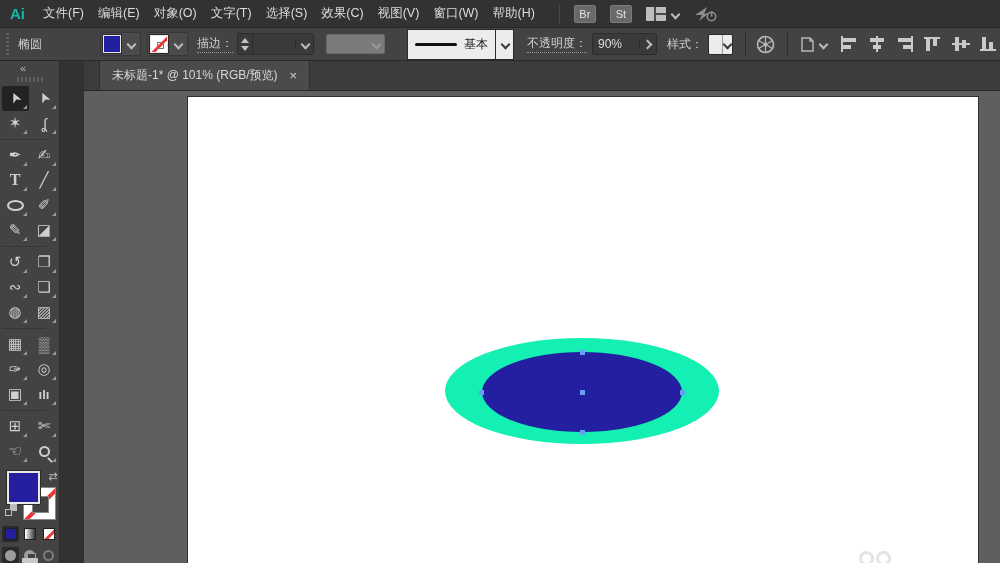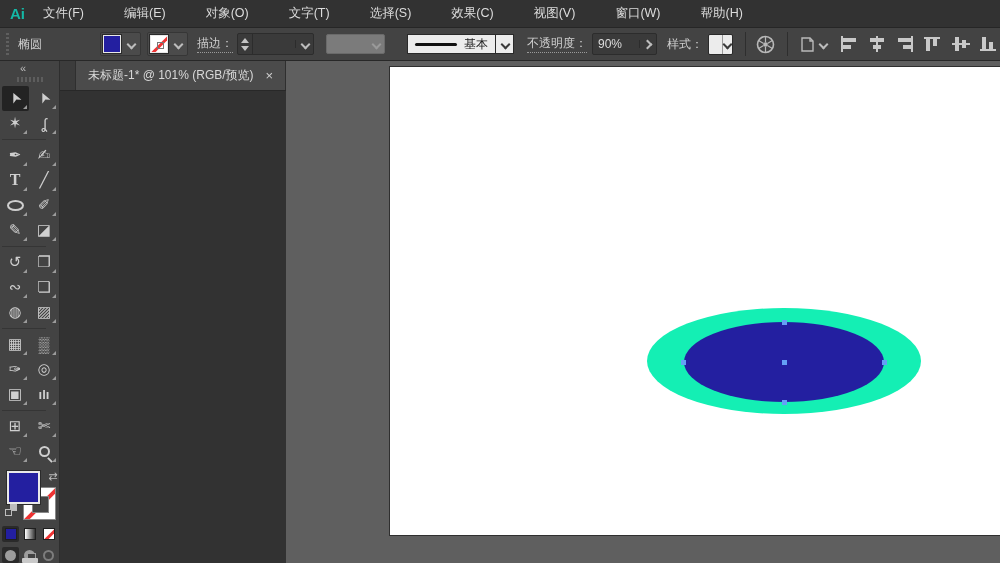--- a/index.html
+++ b/index.html
@@ -3,21 +3,21 @@
 <meta charset="utf-8">
 <style>
   * { margin:0; padding:0; box-sizing:border-box; }
   html,body { width:1000px; height:563px; overflow:hidden; }
   body { font-family:"Liberation Sans","DejaVu Sans",sans-serif; font-size:12px; color:#d6d6d6; background:#323232; }
   .app { width:1000px; height:563px; display:flex; flex-direction:column; }
 
   
   .menubar { height:28px; background:#323232; display:flex; align-items:center; padding-left:10px; flex:0 0 auto; border-bottom:1px solid #262626; }
   .ai-logo { color:#14b8a6; font-weight:bold; font-size:15px; margin-right:18px; letter-spacing:0; }
-  .menus { display:flex; align-items:center; gap:40px; }
+  .menus { display:flex; align-items:center; gap:14px; }
   .menus span { color:#dcdcdc; font-size:12.5px; cursor:default; }
   .menubar-right { display:flex; align-items:center; margin-left:24px; gap:14px; }
   .mb-sep { width:1px; height:18px; background:#4a4a4a; }
   .badge { background:#696969; color:#e3e3e3; border:1px solid #7b7b7b; font-size:11px; width:22px; height:18px; text-align:center; line-height:16px; border-radius:2px; }
   .ws { display:flex; align-items:center; gap:5px; background:none; border:none; }
   .ws-icon { width:20px; height:14px; background:#bdbdbd; display:inline-block; position:relative; border-radius:1px; }
   .ws-icon i { position:absolute; background:#4a4a4a; }
   .ws-icon i:nth-child(1){ left:8px; top:0; width:2px; height:14px; }
   .ws-icon i:nth-child(2){ left:10px; top:6px; width:10px; height:2px; }
   .chv { width:8px; height:8px; display:inline-block; position:relative; }
@@ -38,21 +38,21 @@
   .swatch.none-sw::before { content:""; position:absolute; left:-3px; top:7px; width:26px; height:3px; background:#e33; transform:rotate(-45deg); }
   .swatch.none-sw::after { content:""; position:absolute; left:6px; top:6px; width:5px; height:5px; border:1px solid #777; }
   .swatch-btn .chv { margin:0 3px 0 6px; }
   .compound { display:flex; align-items:center; height:22px; background:#3a3a3a; border:1px solid #2c2c2c; border-radius:2px; margin-left:4px; }
   .stepper { width:15px; height:100%; display:flex; flex-direction:column; align-items:center; justify-content:center; gap:3px; border-right:1px solid #2c2c2c; }
   .tri-up { width:0; height:0; border-left:4px solid transparent; border-right:4px solid transparent; border-bottom:5px solid #c4c4c4; }
   .tri-dn { width:0; height:0; border-left:4px solid transparent; border-right:4px solid transparent; border-top:5px solid #c4c4c4; }
   .val { width:42px; padding-left:5px; color:#ddd; }
   .chv-cell { width:18px; display:flex; justify-content:center; border-left:1px solid #2c2c2c; }
   .profile-dd { width:92px; height:20px; background:#7b7b7b; border:1px solid #6a6a6a; border-radius:2px; margin-left:12px; display:flex; align-items:center; justify-content:flex-end; padding-right:4px; }
-  .stroke-style { display:flex; align-items:center; margin-left:22px; height:20px; }
+  .stroke-style { display:flex; align-items:center; margin-left:22px; height:31px; }
   .ss-main { background:#ececec; height:100%; display:flex; align-items:center; padding:0 7px; gap:7px; border:1px solid #2a2a2a; }
   .ss-line { width:42px; height:3px; background:#111; border-radius:2px; }
   .ss-label { color:#1b1b1b; font-size:12px; }
   .ss-chv { background:#ececec; border:1px solid #2a2a2a; border-left:none; height:100%; width:18px; display:flex; align-items:center; justify-content:center; }
   .opacity-box { display:flex; align-items:center; height:22px; background:#3a3a3a; border:1px solid #2c2c2c; border-radius:2px; margin-left:5px; }
   .opacity-box .val { width:46px; }
   .arrow-cell { width:17px; display:flex; justify-content:center; border-left:1px solid #2c2c2c; }
   .chv-r { width:8px; height:8px; position:relative; }
   .chv-r::before { content:""; position:absolute; left:0; top:1px; width:5px; height:5px; border-right:2px solid #bdbdbd; border-top:2px solid #bdbdbd; transform:rotate(45deg); }
   .style-sw { display:flex; align-items:center; height:21px; margin-left:5px; border:1px solid #2a2a2a; border-radius:2px; overflow:hidden; }
@@ -101,21 +101,21 @@
   .sq.none::before { content:""; position:absolute; left:-3px; top:4px; width:20px; height:3px; background:#e33; transform:rotate(-45deg); }
   .mode-row { display:flex; gap:2px; margin-top:5px; }
   .mbtn { width:17px; height:16px; display:flex; align-items:center; justify-content:center; position:relative; }
   .mbtn.active { background:#2a2a2a; border-radius:2px; }
   .mo { width:11px; height:11px; border-radius:50%; background:#9d9d9d; position:relative; }
   .mo.behind::after, .mo.inside::after { content:""; position:absolute; left:3px; top:3px; width:7px; height:7px; background:#434343; border:1px solid #9d9d9d; }
   .mo.hollow { background:none; border:2px solid #7d7d7d; }
   .screen-mode { position:absolute; bottom:0; left:50%; transform:translateX(-50%); width:16px; height:5px; background:#c9c9c9; border-radius:1px; }
 
   
-  .main { flex:1; display:flex; flex-direction:row; min-width:0; }
+  .main { flex:1; display:flex; flex-direction:column; min-width:0;padding-left:24px; }
   .tabbar { height:30px; background:#3c3c3c; border-bottom:1px solid #282828; display:flex; align-items:stretch; flex:0 0 auto; }
   .tab { margin-left:15px; background:#4b4b4b; display:flex; align-items:center; gap:12px; padding:0 12px; color:#d8d8d8; font-size:12px; border-right:1px solid #2f2f2f; border-left:1px solid #2f2f2f; }
   .tab .close { color:#cfcfcf; font-size:13px; cursor:pointer; }
   .canvas { flex:1; background:#5f5f5f; position:relative; overflow:hidden; }
   .artboard { position:absolute; background:#fff; border:1px solid #2f2f2f; }
   .ell { position:absolute; border-radius:50%; }
   .anchor { position:absolute; width:5px; height:5px; }
   .wm { position:absolute; width:15px; height:15px; border:3px solid #e4e4e4; border-radius:50%; background:transparent; }
 </style>
 </head>
@@ -129,20 +129,39 @@
         <span>文件(F)</span>
         <span>编辑(E)</span>
         <span>对象(O)</span>
         <span>文字(T)</span>
         <span>选择(S)</span>
         <span>效果(C)</span>
         <span>视图(V)</span>
         <span>窗口(W)</span>
         <span>帮助(H)</span>
       </nav>
+    <div class="menubar-right">
+      <span class="mb-sep"></span>
+      <button class="badge">Br</button>
+      <button class="badge">St</button>
+      <button class="ws">
+        <span class="ws-icon">
+            <i></i>
+            <i></i>
+          </span>
+        <span class="chv"></span>
+      </button>
+      <span class="sync">
+        <svg width="24" height="18" viewBox="0 0 24 18">
+          <path d="M2 10 L14 2 L11 9 L16 8 L6 16 L9 10 Z" fill="#8d8d8d"></path>
+          <circle cx="18.5" cy="11.5" r="4.2" fill="none" stroke="#8d8d8d" stroke-width="1.6"></circle>
+          <rect x="17.8" y="6.5" width="1.6" height="5" fill="#8d8d8d"></rect>
+        </svg>
+      </span>
+    </div>
   </div>
 
   <div class="controlbar">
     <span class="drag-dots"></span>
     <span class="cb-label">椭圆</span>
 
     <button class="swatch-btn">
       <span class="swatch" id="cb-fill" style="background: rgb(35, 31, 160);"></span>
       <span class="chv"></span>
     </button>

